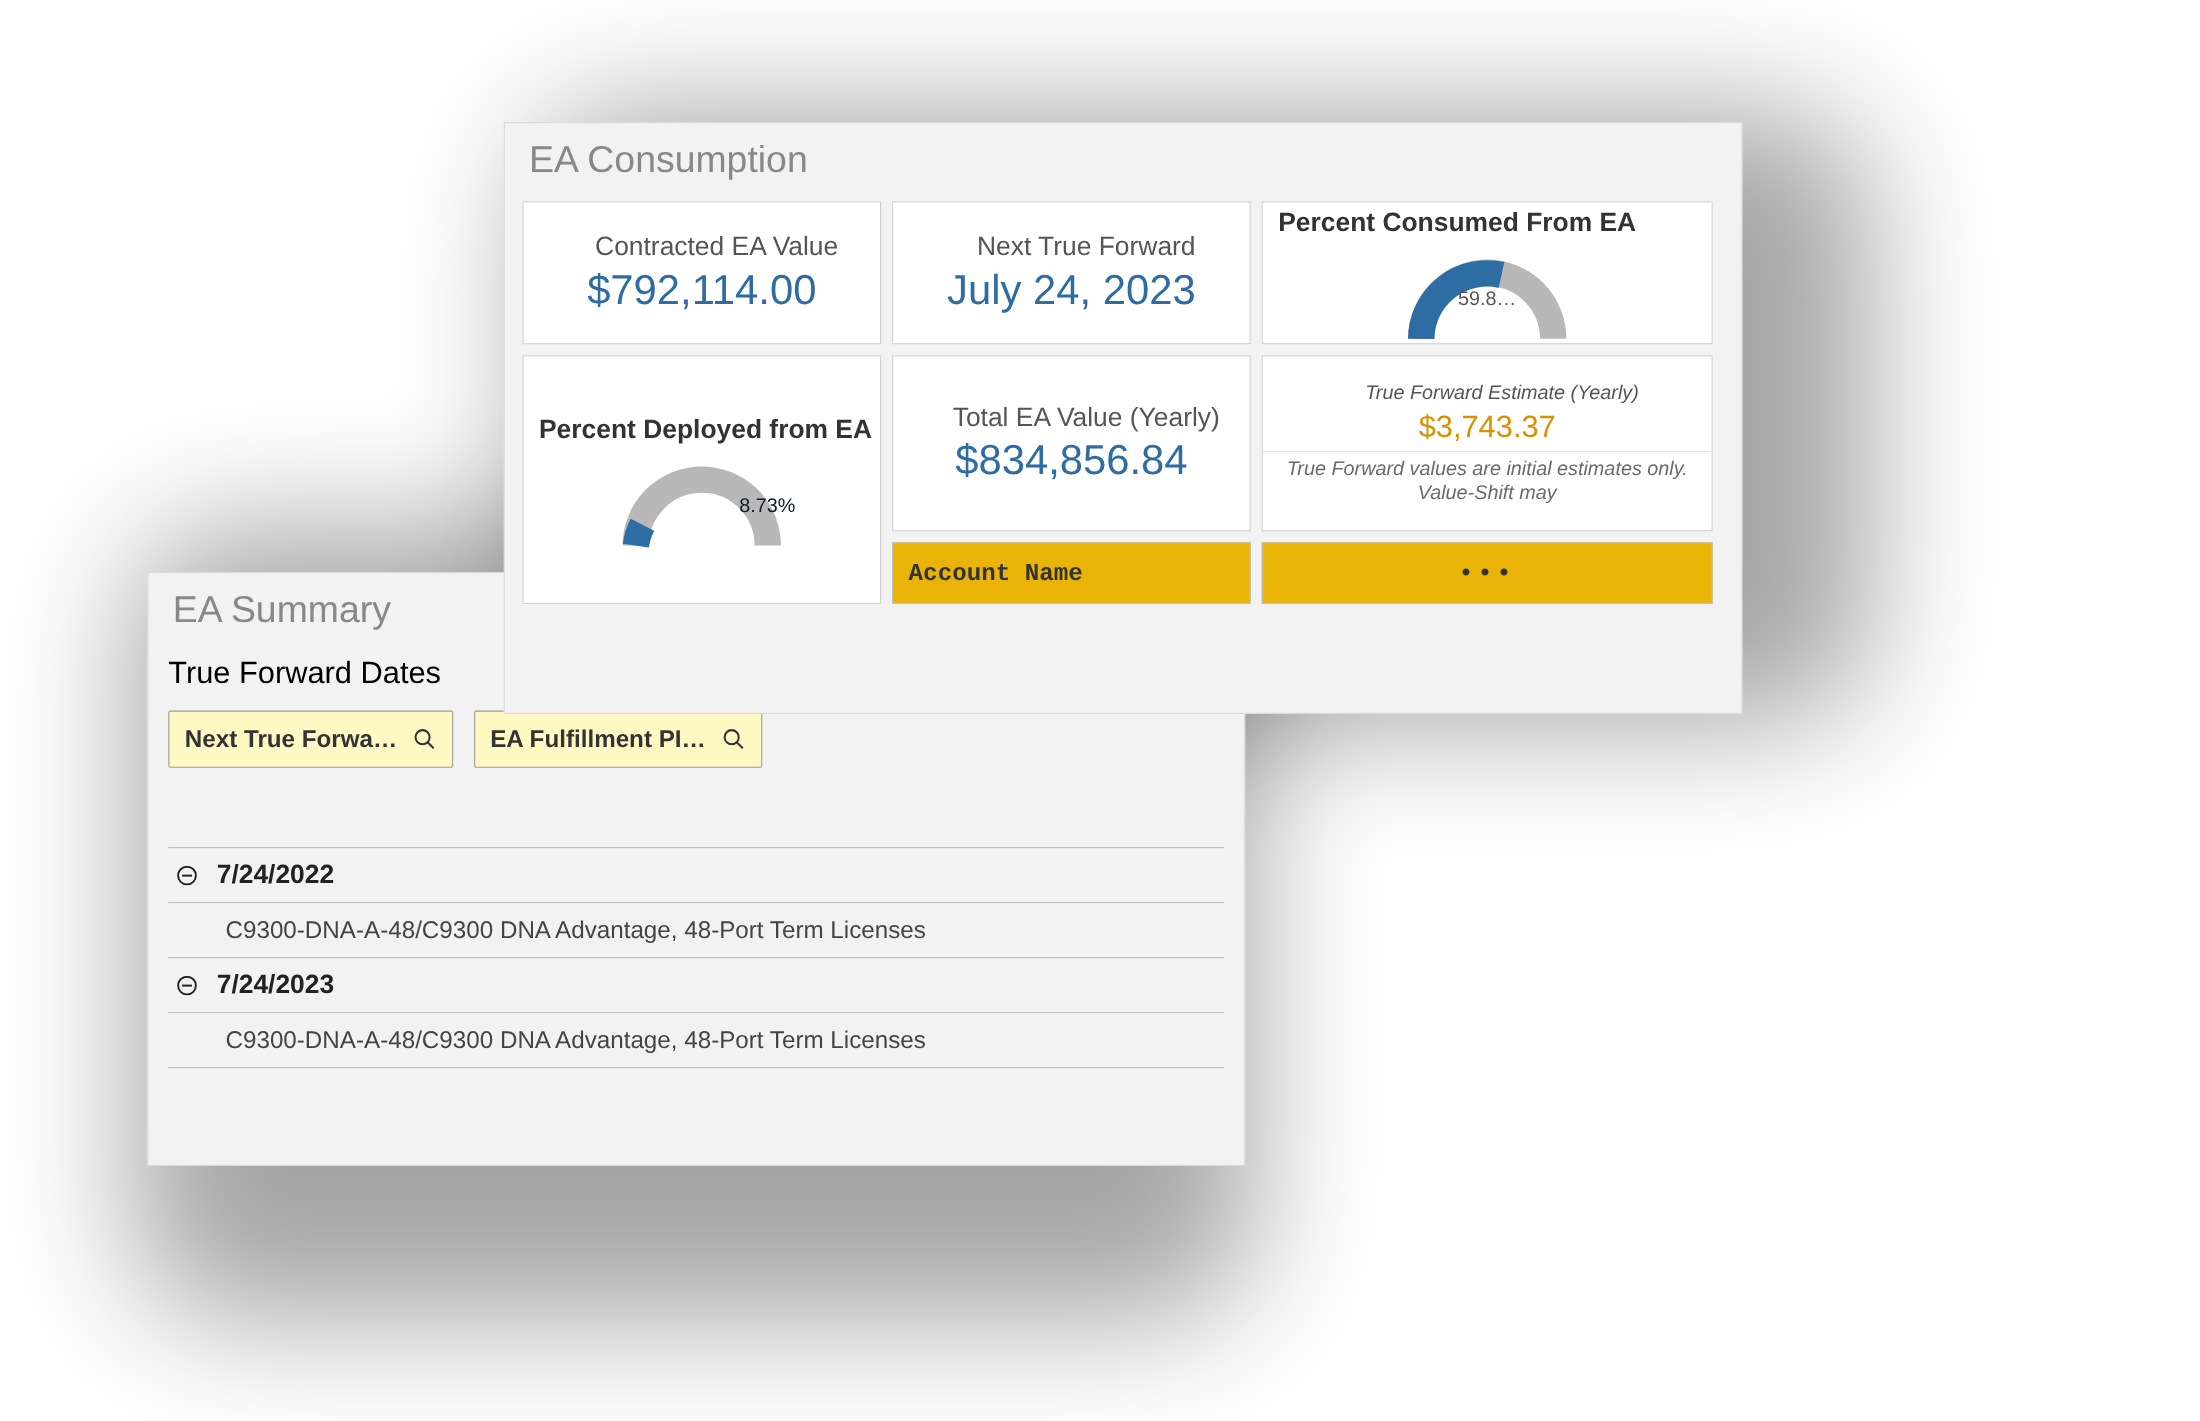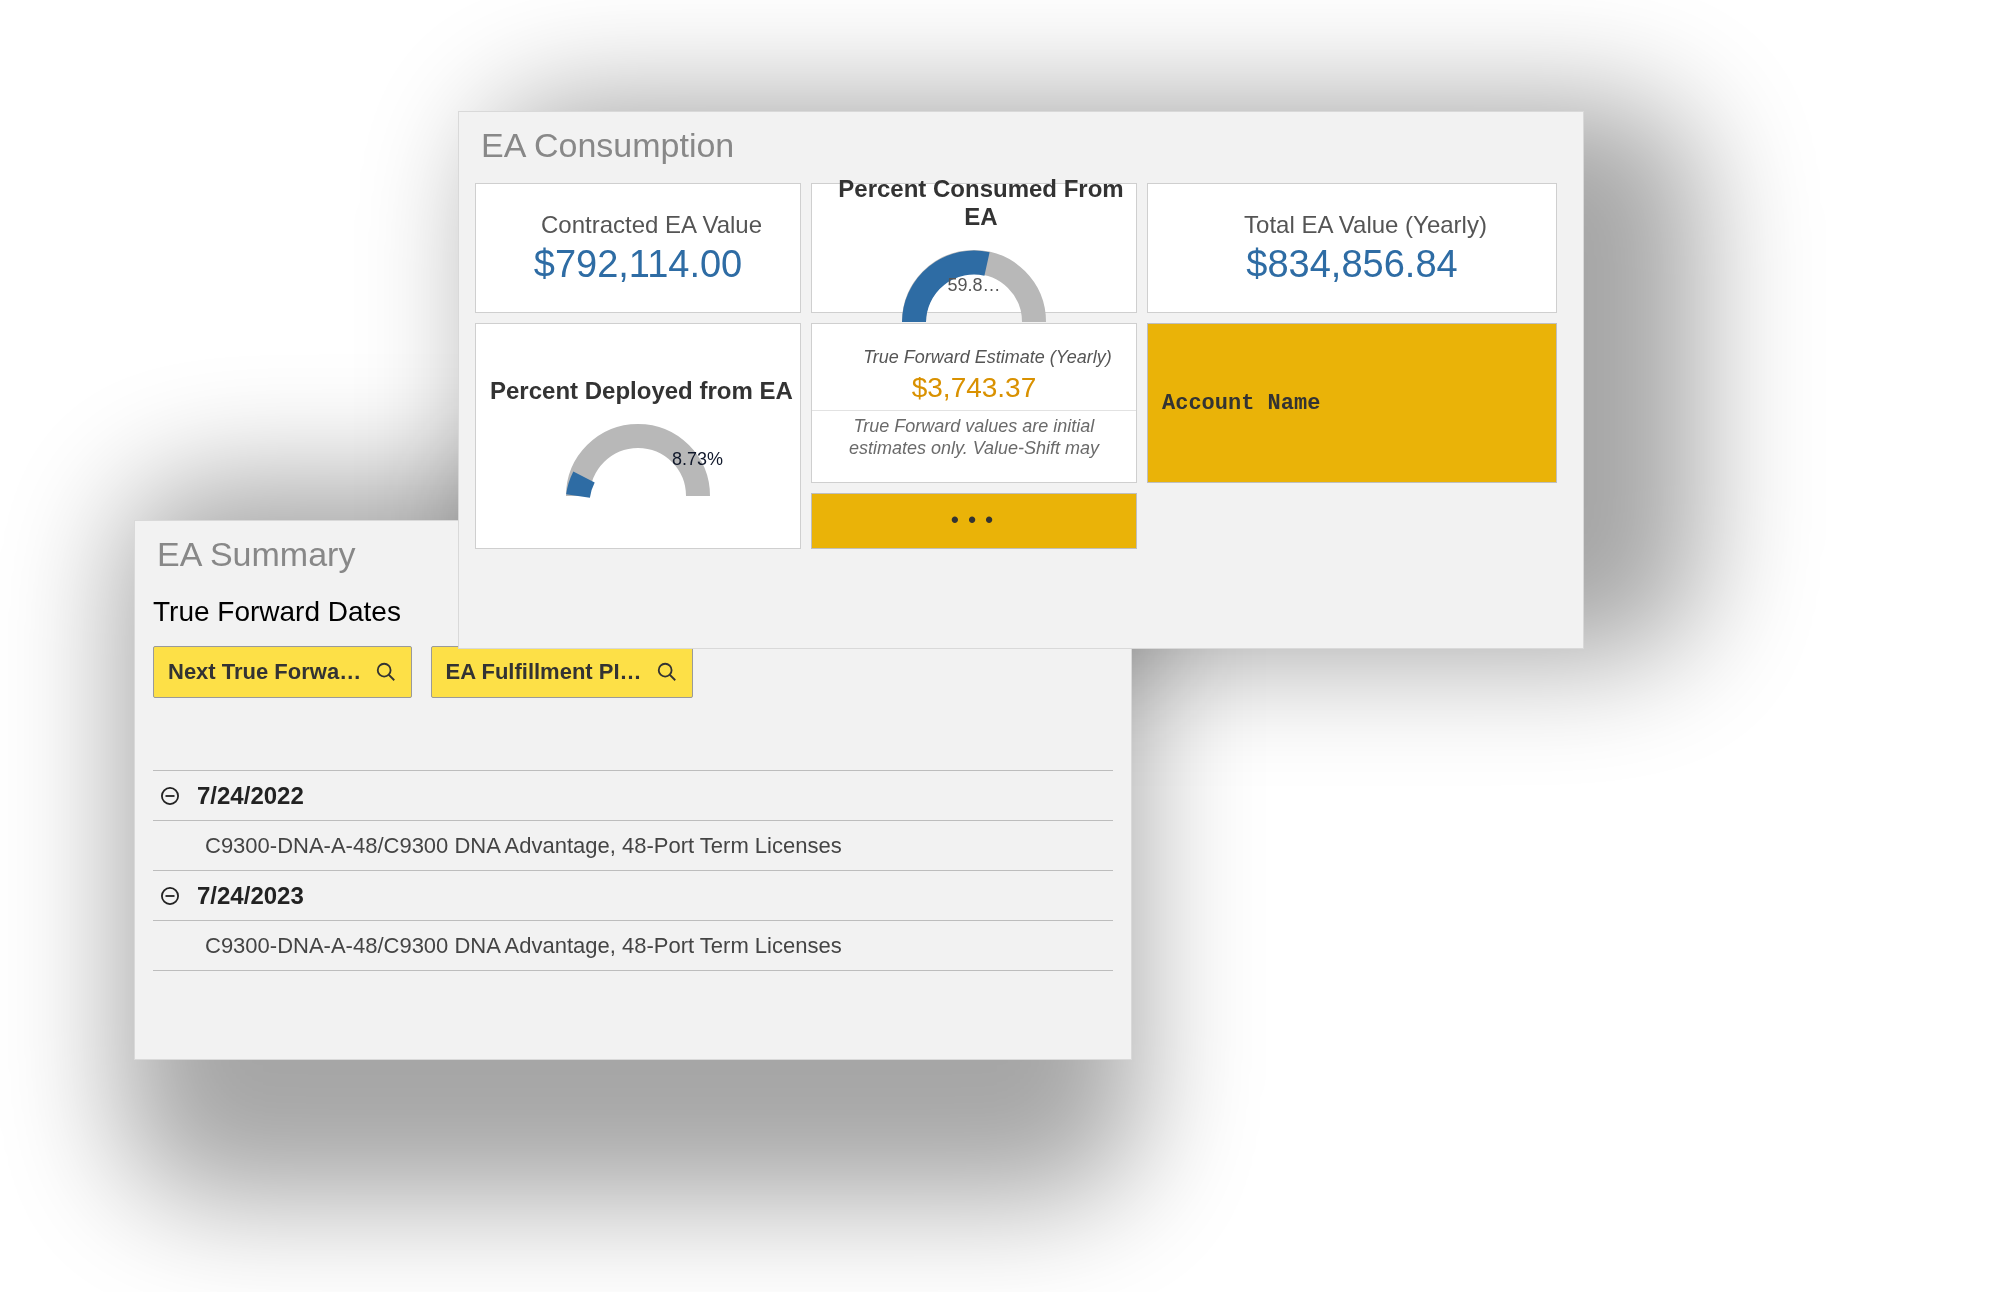--- a/index.html
+++ b/index.html
@@ -29,21 +29,21 @@
   #c-tfest{align-items:center;}
   #c-tfest .lbl{font-size:18px;font-style:italic;}
   #c-pc,#c-pd{grid-row:span 1;}
   .tile.pct{align-items:flex-start;padding-top:10px;}
   .tile.pct .hdr{margin-bottom:6px;}
   .gauge-wrap{align-self:center;position:relative;width:170px;height:95px;}
 
   
   #sum-body{padding:6px 18px 18px;}
   #sum-sub{font-size:28px;font-weight:400;color:#000000;margin:6px 0 18px;}
-  .filter{display:inline-flex;align-items:center;border:1px solid #9a9a9a;border-radius:2px;background:#fde047;height:52px;padding:0 14px;margin-right:14px;font-size:22px;color:#333;}
+  .filter{display:inline-flex;align-items:center;border:1px solid #9a9a9a;border-radius:2px;background:#fef9c3;height:52px;padding:0 14px;margin-right:14px;font-size:22px;color:#333;}
   .filter .fname{font-weight:700;max-width:210px;overflow:hidden;text-overflow:ellipsis;white-space:nowrap;}
   .filter .sicon{margin-left:14px;width:22px;height:22px;}
 
   #date-list{margin-top:72px;border-top:1px solid #bdbdbd;}
   .drow-head{display:flex;align-items:center;border-bottom:1px solid #bdbdbd;height:50px;font-size:24px;font-weight:700;color:#222;}
   .drow-body{display:flex;align-items:center;border-bottom:1px solid #bdbdbd;height:50px;font-size:22px;color:#444;padding-left:52px;}
   .collapse-btn{width:22px;height:22px;margin:0 16px 0 6px;display:inline-flex;align-items:center;justify-content:center;}
   .collapse-btn svg{display:block;}
 
   .ellipsis{letter-spacing:4px;font-weight:900;}
@@ -114,20 +114,24 @@
 <div class="panel" id="consumption-panel" style="left:458px;top:111px;width:1126px;height:538px;">
   <div class="panel-title">EA Consumption</div>
   <div id="cons-body">
     <div id="cons-grid">
 
       <div class="tile">
         <div class="lbl">Contracted EA Value</div>
         <div class="val-blue">$792,114.00</div>
       </div>
 
+      <div class="tile">
+        <div class="lbl">Next True Forward</div>
+        <div class="val-blue">July 24, 2023</div>
+      </div>
 
       <div class="tile pct" id="c-pc">
         <div class="hdr">Percent Consumed From EA</div>
         <div class="gauge-wrap">
           <svg viewBox="0 0 170 95" width="170" height="95">
             <path d="M25 85 A60 60 0 0 1 145 85" fill="none" stroke="#b8b8b8" stroke-width="24"></path>
             <path d="M25 85 A60 60 0 0 1 98 27" fill="none" stroke="#2e6ca4" stroke-width="24"></path>
           </svg>
           <div style="position:absolute;left:0;right:0;top:38px;text-align:center;font-size:18px;color:#555;">59.8…</div>
         </div>

